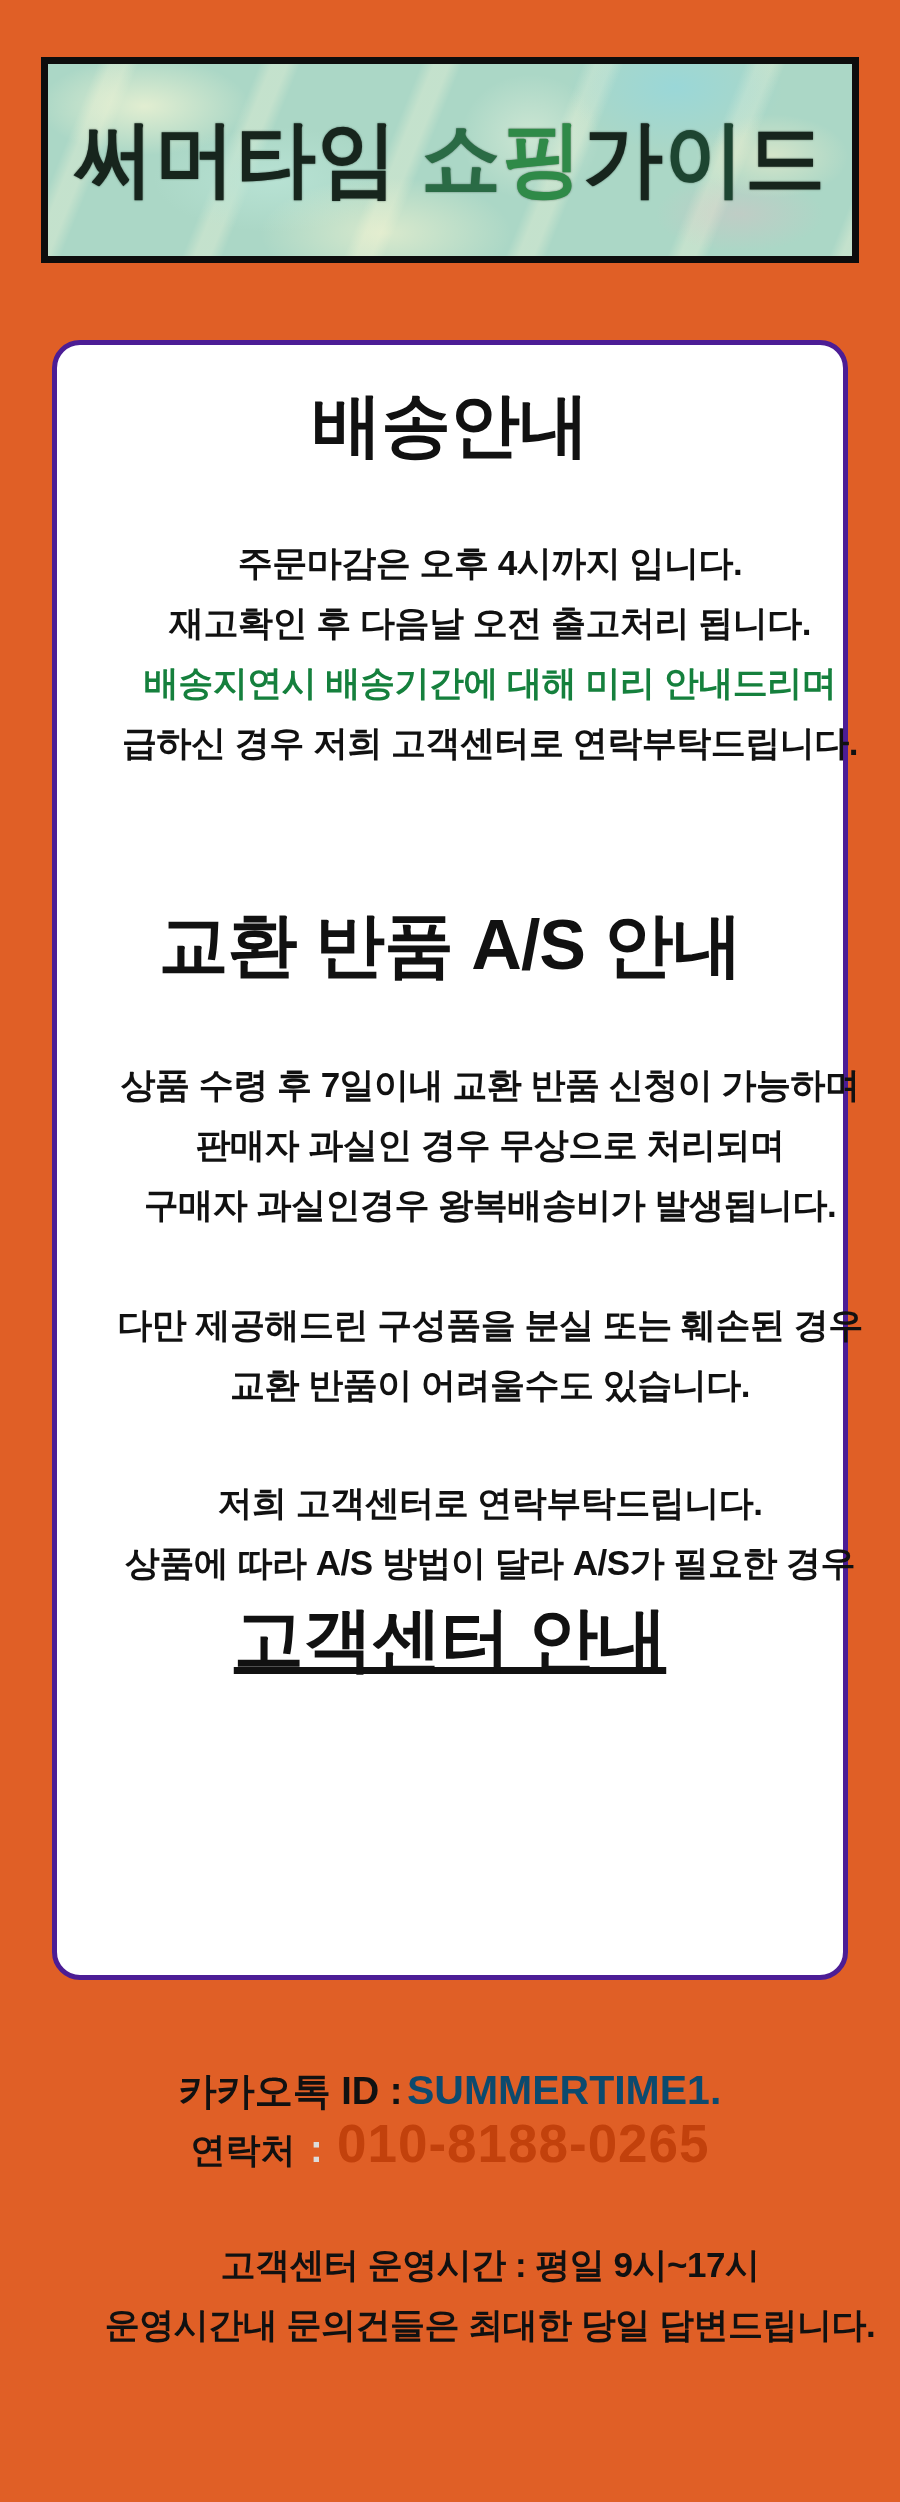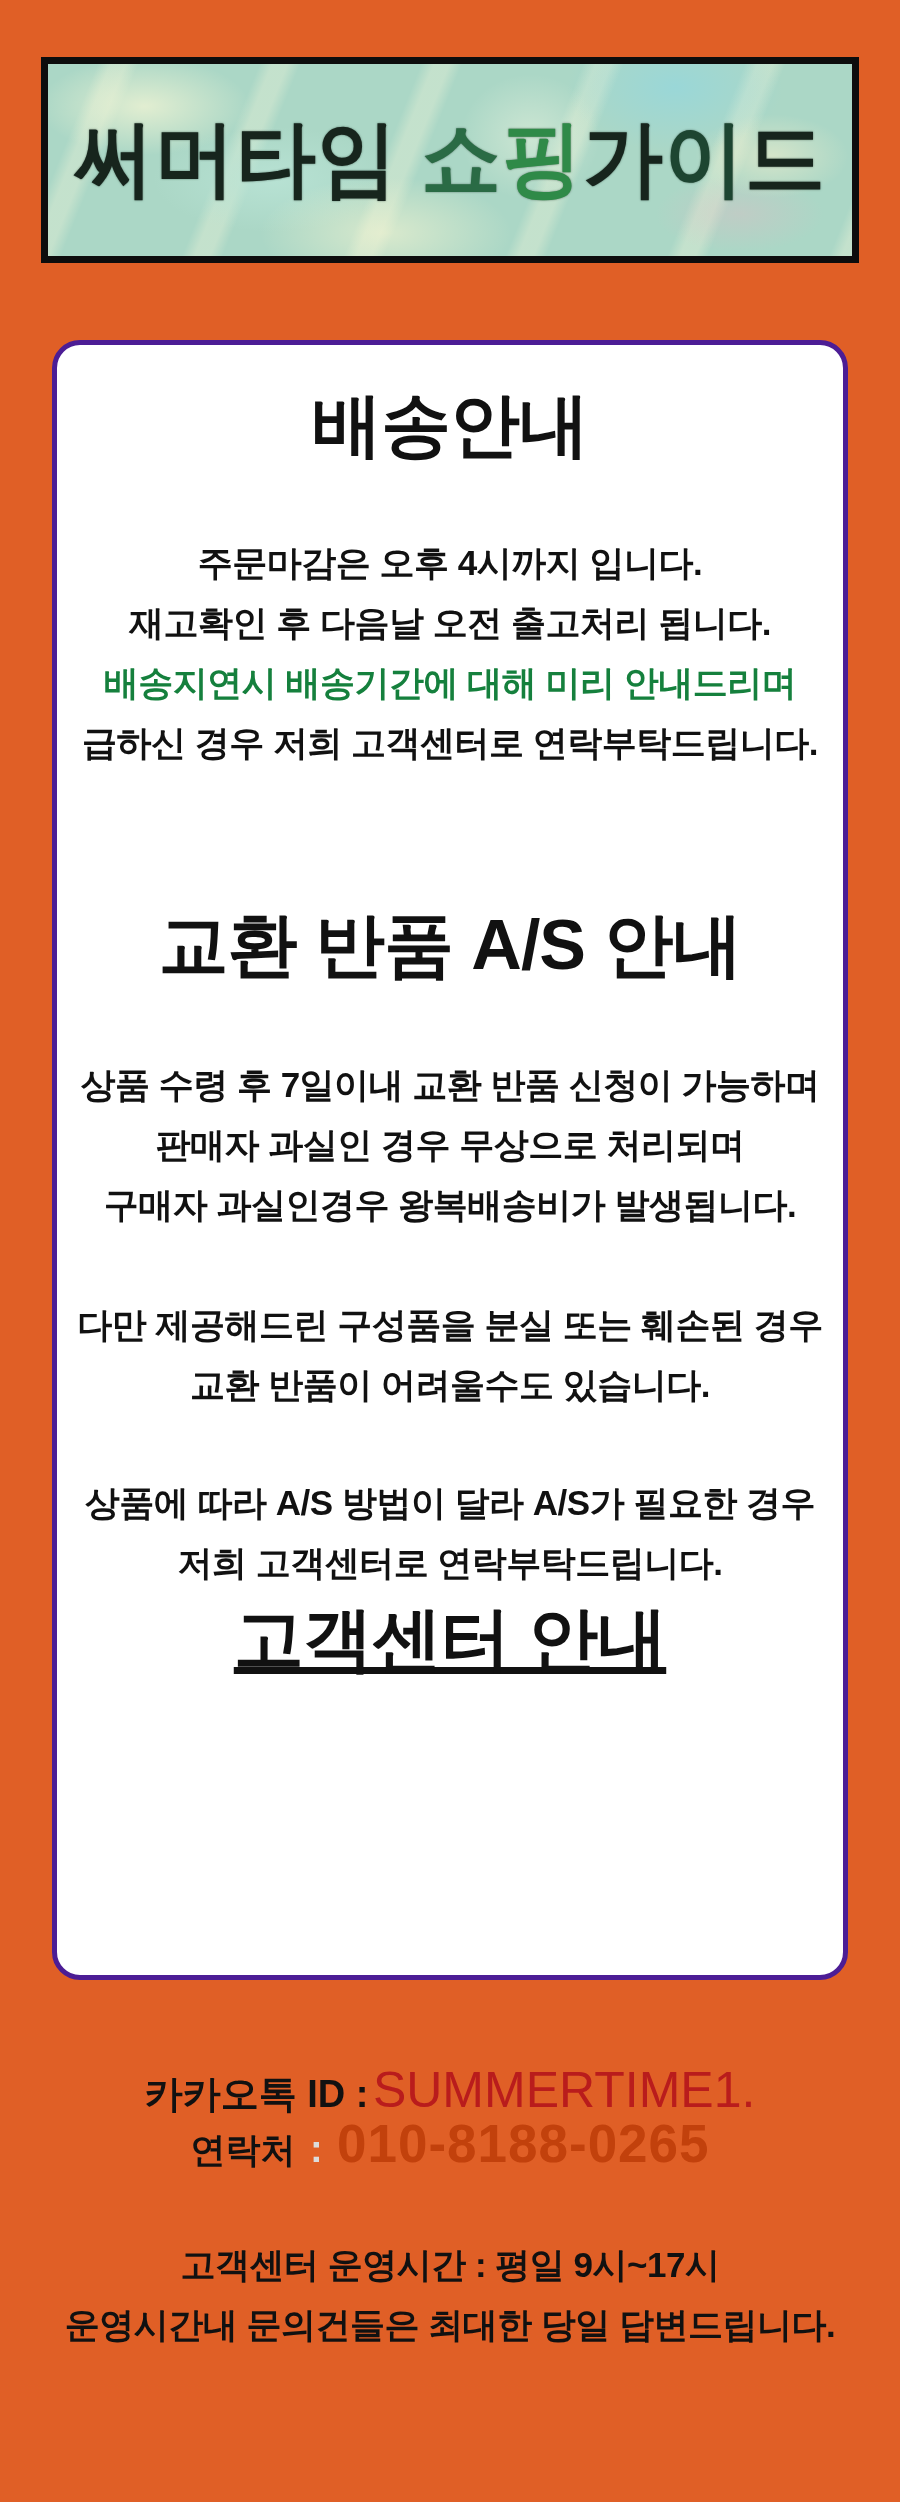--- a/index.html
+++ b/index.html
@@ -41,34 +41,34 @@
     border:5px solid #4c1d95;
     border-radius:28px;
   }
   .card .row{
     position:absolute;left:0;width:100%;
     text-align:center;
     color:#111111;
     font-weight:800;
   }
   .h{font-size:70px;font-weight:900;line-height:84px;letter-spacing:-1px;}
-  .b{font-size:35px;line-height:60px;letter-spacing:-0.5px;}
+  .b{font-size:35px;line-height:60px;letter-spacing:-0.5px;padding-left:40px;}
   .red-line{color:#15803d;}
   .h-red{color:#D8332D;}
   .h-ship{top:38px;}
   .p1{top:188px;}
   .h-exch{top:558px;}
   .p2a{top:710px;}
   .p2b{top:950px;}
   .p3{top:1128px;}
   .h-cust{top:1252px;text-decoration:underline;}
   .p4{top:1472px;}
   .kakao-row{top:1712px;line-height:66px;left:90px;}
   .kakao-label{font-size:38px;font-weight:900;color:#111111;}
-  .kakao-id{font-size:50px;font-weight:400;color:#b91c1c;letter-spacing:0;}
+  .kakao-id{font-size:41px;font-weight:700;color:#0c4a6e;letter-spacing:0;}
   .phone-row{top:1760px;line-height:78px;left:95px;}
   .phone-label{font-size:35px;font-weight:900;color:#111111;margin-top:43px;}
   .phone-colon{font-size:38px;font-weight:900;color:#DCDCDC;padding:0 10px;}
   .phone-number{font-size:53px;font-weight:900;color:#c2410c;letter-spacing:1px;}
   .p5{top:1890px;}
 </style>
 </head>
 <body>
 
 <div class="banner">
@@ -93,22 +93,22 @@
     <div>판매자 과실인 경우 무상으로 처리되며</div>
     <div>구매자 과실인경우 왕복배송비가 발생됩니다.</div>
   </div>
 
   <div class="row b p2b">
     <div>다만 제공해드린 구성품을 분실 또는 훼손된 경우</div>
     <div>교환 반품이 어려울수도 있습니다.</div>
   </div>
 
   <div class="row b p3">
+    <div>저희 고객센터로 연락부탁드립니다.</div>
     <div>상품에 따라 A/S 방법이 달라 A/S가 필요한 경우</div>
-    <div>저희 고객센터로 연락부탁드립니다.</div>
   </div>
 
   <div class="row h h-red h-cust">고객센터 안내</div>
 
 
   <div class="row kakao-row">
     <span class="kakao-label">카카오톡 ID :</span>
     <span class="kakao-id">SUMMERTIME1.</span>
   </div>
 

